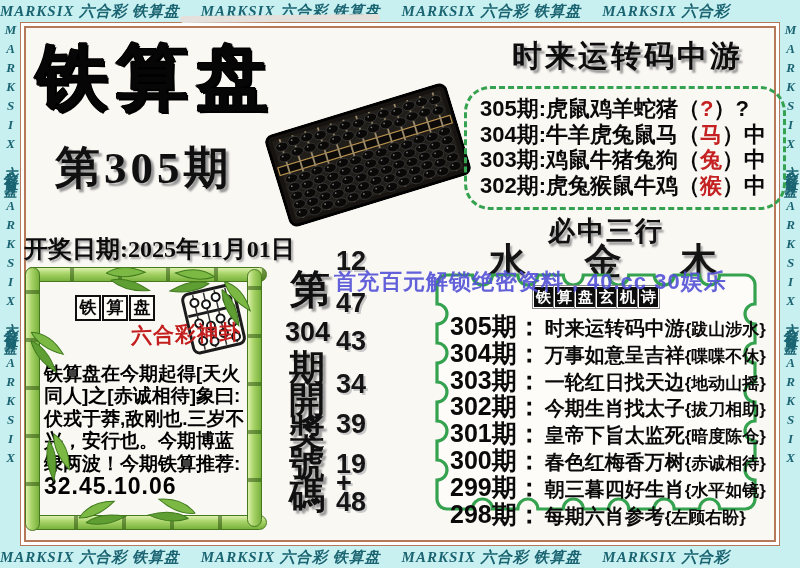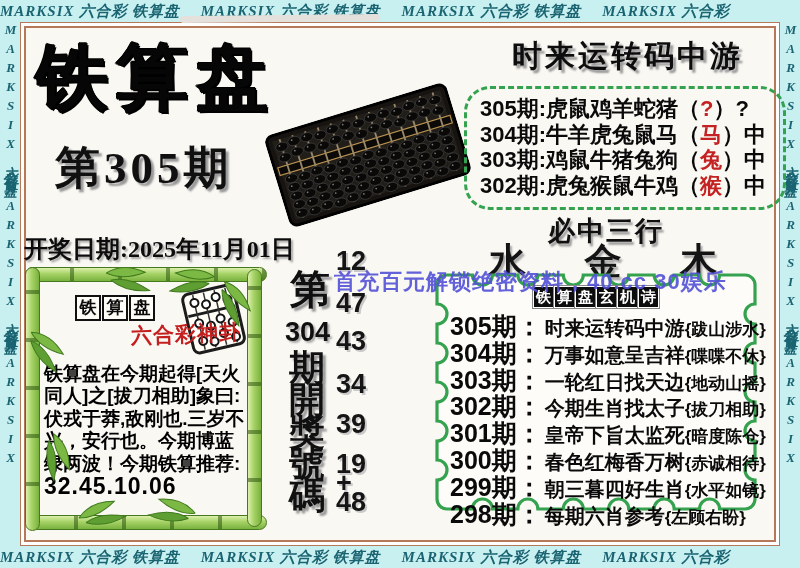--- a/index.html
+++ b/index.html
@@ -466,21 +466,21 @@
             <circle cx="38" cy="52" r="4"></circle>
             <circle cx="49" cy="58" r="4"></circle>
         </g>
       </svg>
     </div>
 
     <div class="oracle-sub">六合彩神卦</div>
 
     <div class="oracle-text">
       <div class="oline">铁算盘在今期起得[天火</div>
-      <div class="oline">同人]之[拔刀相助]象曰:</div>
+      <div class="oline">同人]之[赤诚相待]象曰:</div>
       <div class="oline">伏戎于莽,敌刚也.三岁不</div>
       <div class="oline">兴，安行也。今期博蓝</div>
       <div class="oline">绿两波！今期铁算推荐:</div>
       <div class="oline big">32.45.10.06</div>
     </div>
   </div>
 
 </div>
 
 </body></html>

